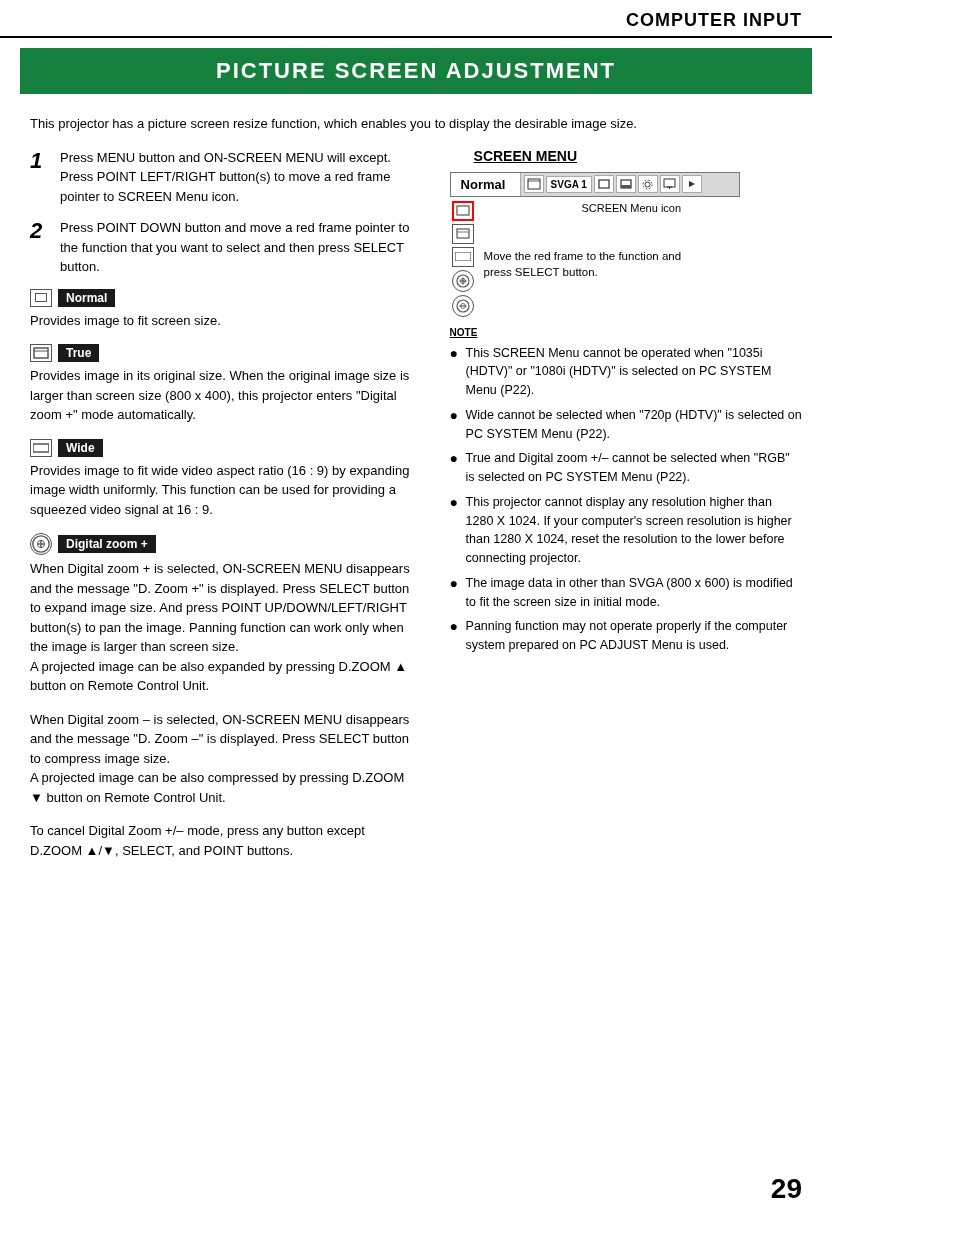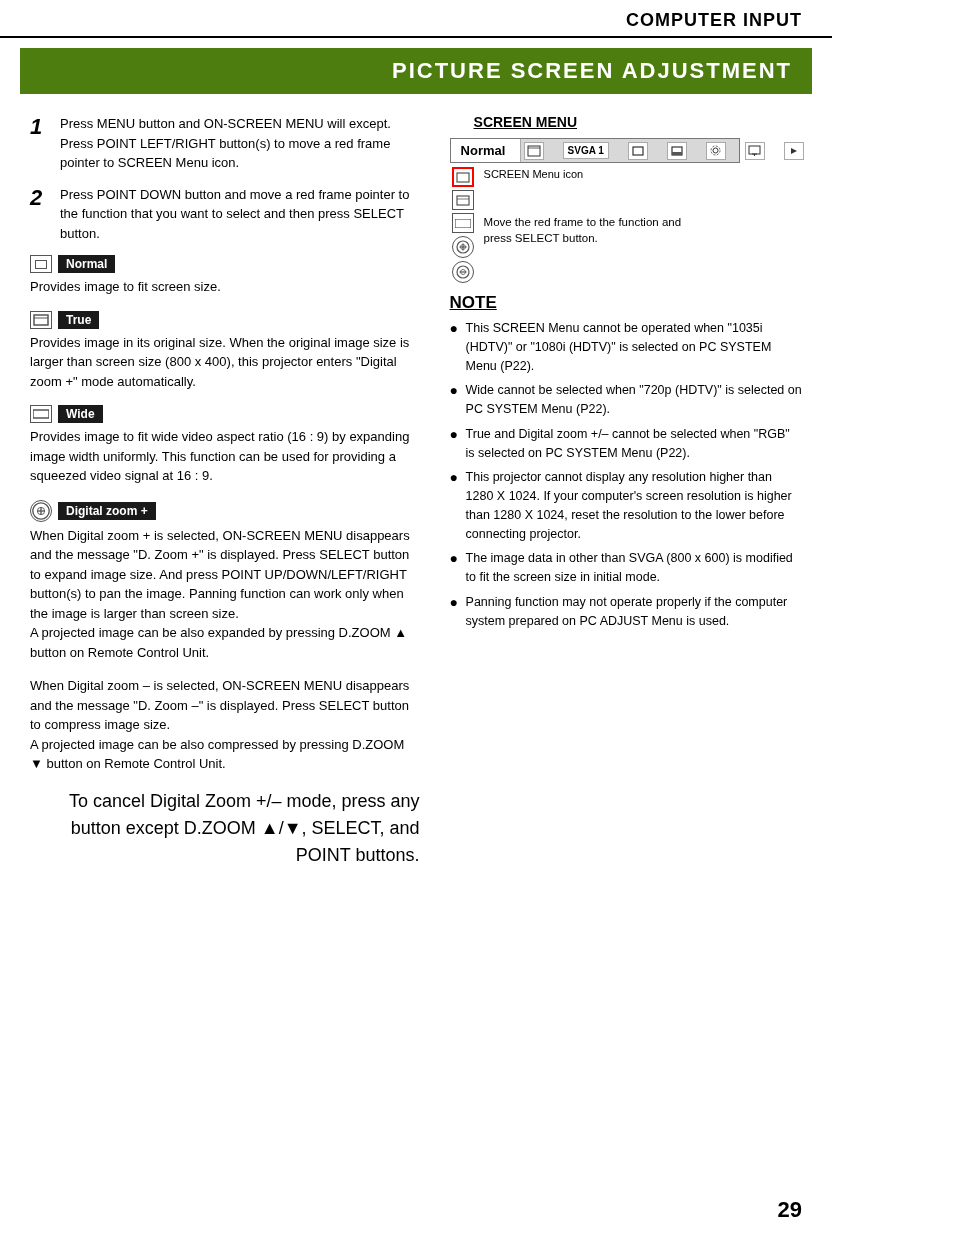--- a/index.html
+++ b/index.html
@@ -30,23 +30,23 @@
       margin-bottom: 0;
     }
     .top-header-text {
       font-size: 18px;
       font-weight: bold;
       letter-spacing: 1px;
     }
 
     
     .main-title-bar {
-      background: #4d7c0f;
+      background: #15803d;
       color: #fff;
-      text-align: right;
+      text-align: center;
       padding: 10px 20px;
       font-size: 22px;
       font-weight: bold;
       letter-spacing: 2px;
       margin: 10px 20px;
     }
 
     
     .content-area {
       padding: 10px 30px 20px 30px;
@@ -164,21 +164,21 @@
       margin-bottom: 8px;
       margin-left: 24px;
     }
 
     
     .note-section {
       margin-top: 10px;
     }
 
     .note-title {
-      font-size: 17px;
+      font-size: 10px;
       font-weight: bold;
       text-decoration: underline;
       margin-bottom: 6px;
     }
 
     .note-item {
       display: flex;
       gap: 6px;
       margin-bottom: 6px;
       font-size: 12.5px;
@@ -186,32 +186,31 @@
     }
 
     .note-bullet {
       min-width: 10px;
       font-size: 14px;
       line-height: 1.3;
     }
 
     
     .cancel-text {
-      font-size: 18px;
+      font-size: 13px;
       line-height: 1.5;
       margin-top: 10px;
-      text-align: right;
     }
 
     
     .page-number {
       position: absolute;
-      bottom: 12px;
+      bottom: 30px;
       right: 30px;
-      font-size: 22px;
+      font-size: 28px;
       font-weight: bold;
     }
     .icon-inner-sq {
       width: 12px;
       height: 9px;
       border: 1.5px solid #555;
     }
 
     .screen-diagram-full {
       position: relative;
@@ -225,20 +224,21 @@
 <div class="page-container">
 
   <div class="top-header">
     <span class="top-header-text">COMPUTER INPUT</span>
   </div>
 
   <div class="main-title-bar">PICTURE SCREEN ADJUSTMENT</div>
 
   <div class="content-area">
 
+    <p class="intro-text">This projector has a picture screen resize function, which enables you to display the desirable image size.</p>
 
     <div class="two-col">
 
       <div class="left-col">
 
         <div class="step-item">
           <span class="step-number">1</span>
           <span class="step-text">Press MENU button and ON-SCREEN MENU will except.  Press POINT LEFT/RIGHT button(s) to move a red frame pointer to SCREEN Menu icon.</span>
         </div>
 
@@ -307,21 +307,21 @@
 
       <div class="right-col">
 
         <div class="screen-menu-section">
           <div class="screen-menu-title">SCREEN MENU</div>
 
           <div class="screen-diagram-full">
 
             <div style="display:flex; align-items:stretch; border: 1.5px solid #777; background:#d8d8d8; width:290px;">
               <div style="background:#fff; border-right:1px solid #aaa; padding:4px 10px; font-size:13px; font-weight:bold; min-width:70px;">Normal</div>
-              <div style="display:flex; align-items:center; gap:19px; padding:2px 3px; flex:1;">
+              <div style="display:flex; align-items:center; gap:2px; padding:2px 3px; flex:1;">
 
                 <div style="width:20px;height:18px;border:1px solid #aaa;background:#fff;display:flex;align-items:center;justify-content:center;">
                   <svg width="14" height="12" viewBox="0 0 14 12">
                       <rect x="1" y="1" width="12" height="10" fill="none" stroke="#333" stroke-width="1"></rect>
                       <line x1="1" y1="3" x2="13" y2="3" stroke="#333" stroke-width="0.8"></line>
                     </svg>
                 </div>
 
                 <div style="background:#fff;border:1px solid #aaa;padding:2px 4px;font-size:10px;font-weight:bold;white-space:nowrap;">SVGA 1</div>
 
@@ -396,21 +396,21 @@
                 <div style="width:22px;height:22px;border:1.5px solid #555;background:#fff;border-radius:50%;display:flex;align-items:center;justify-content:center;">
                   <svg width="16" height="16" viewBox="0 0 16 16">
                       <circle cx="8" cy="8" r="6" fill="none" stroke="#555" stroke-width="1.2"></circle>
                       <circle cx="8" cy="8" r="2.5" fill="none" stroke="#555" stroke-width="0.8"></circle>
                       <line x1="4.5" y1="8" x2="11.5" y2="8" stroke="#555" stroke-width="1.2"></line>
                     </svg>
                 </div>
               </div>
 
               <div style="display:flex; flex-direction:column; font-size:11.5px; line-height:1.4;">
-                <div style="font-size:11px; margin-bottom:2px;">SCREEN Menu icon</div>
+                <div style="text-align:right; font-size:11px; margin-bottom:2px;">SCREEN Menu icon</div>
                 <div style="margin-top:30px;">
                   <span>Move the red frame to the function and</span><br>
                   <span>press SELECT button.</span>
                 </div>
               </div>
             </div>
           </div>
 
           <div class="note-section">
             <div class="note-title">NOTE</div>

